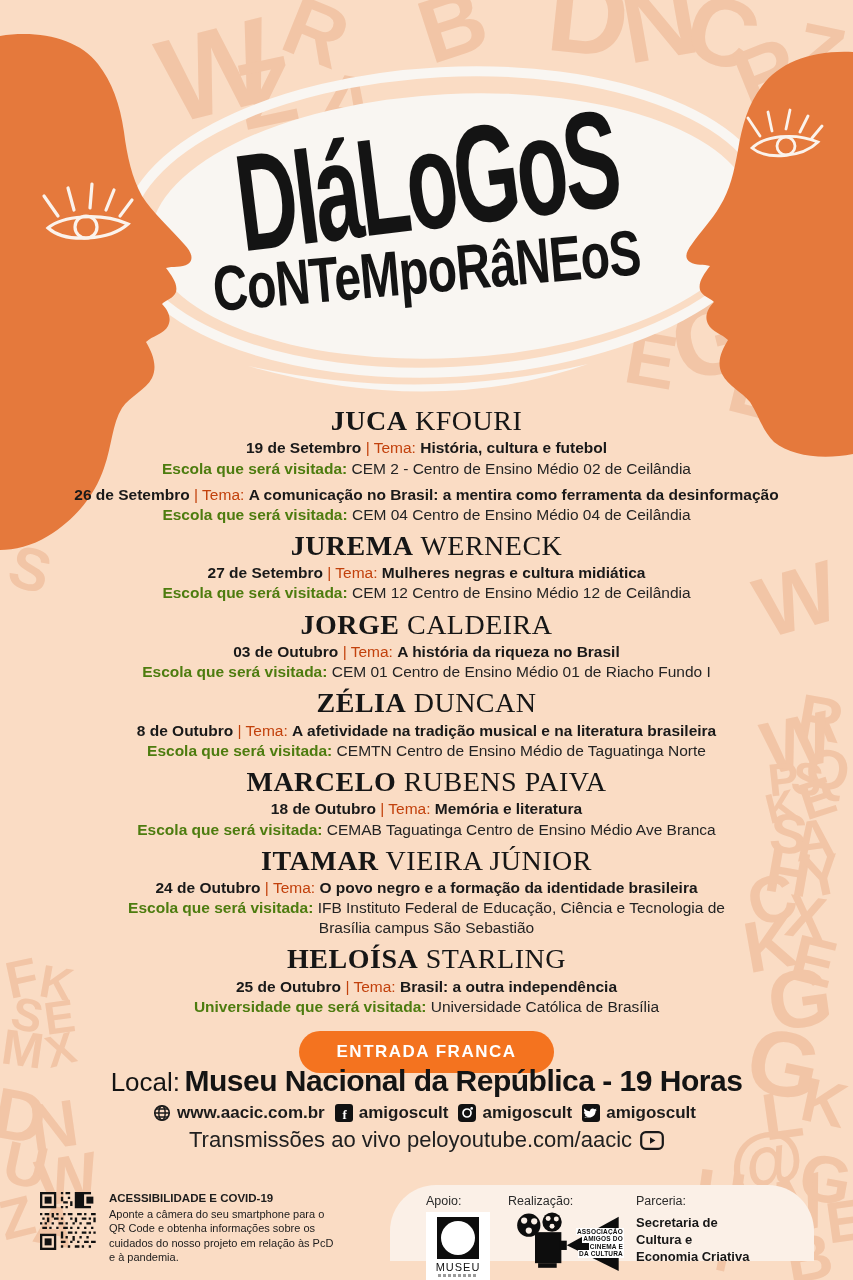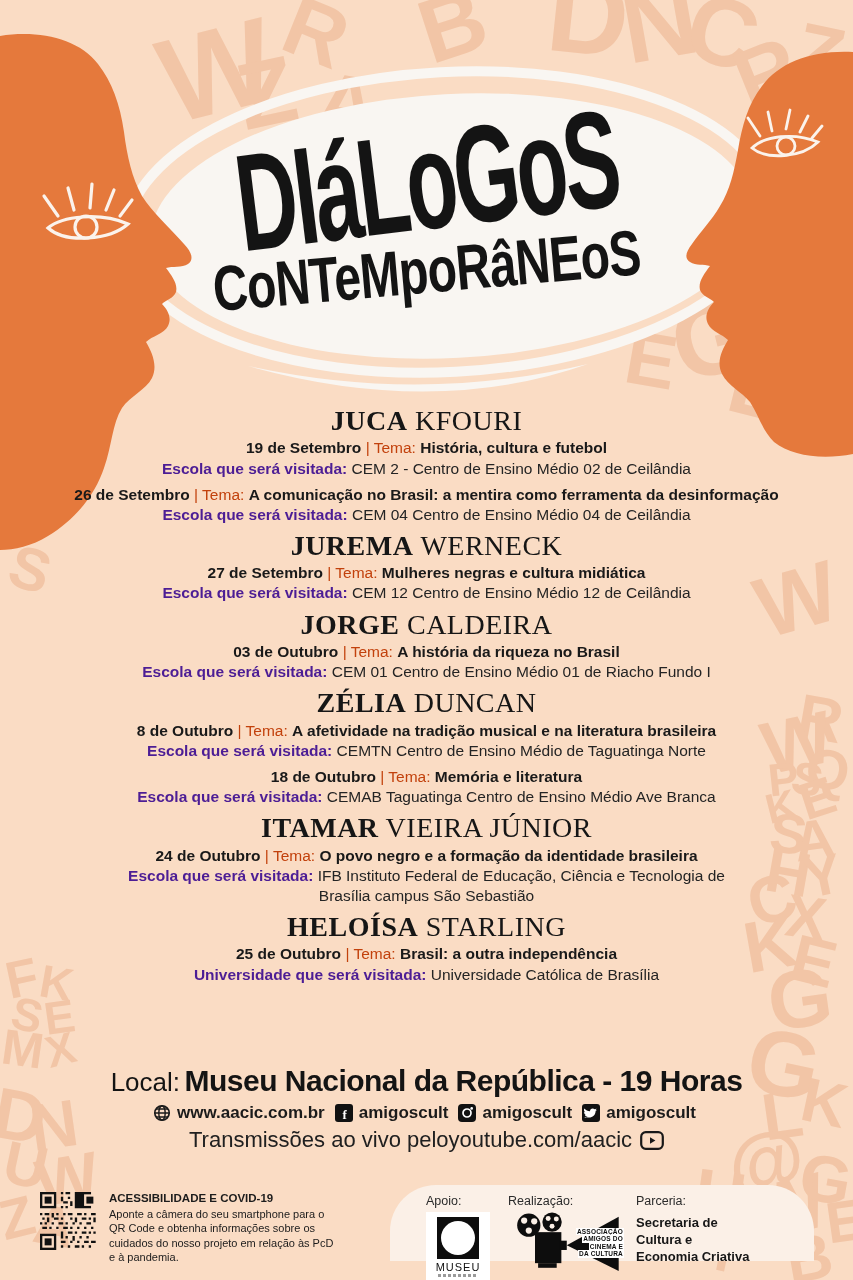--- a/index.html
+++ b/index.html
@@ -22,21 +22,21 @@
   
   .speakers{position:absolute;top:406px;left:0;right:0;z-index:3;text-align:center;}
   .speaker{margin:0 0 6px;}
   .s-name{font-family:"Liberation Serif",serif;font-size:28px;line-height:1.05;margin:0 0 3px;
     color:#161616;letter-spacing:.5px;font-weight:normal;}
   .s-name .n1{font-weight:bold;}
   .s-meta{font-size:15.5px;line-height:1.3;margin:0;color:#191919;}
   .s-meta .date,.s-meta .theme{font-weight:bold;}
   .s-meta .sep{color:#c2410c;}
   .s-school{font-size:15.5px;line-height:1.3;margin:0 auto;max-width:600px;color:#242424;}
-  .s-school .vlabel{font-weight:bold;color:#4c1d95;margin-top:43px;}
+  .s-school .vlabel{font-weight:bold;color:#4d7c0f;margin-top:43px;}
   
   .cta{position:absolute;top:1031px;left:50%;transform:translateX(-50%);z-index:3;
     background:var(--button-orange);color:#fff;font-weight:bold;font-size:17px;letter-spacing:1.5px;
     padding:11px 38px;border-radius:22px;border:none;cursor:pointer;white-space:nowrap;}
   
   .local{position:absolute;top:1064px;width:100%;text-align:center;z-index:3;color:#141414;white-space:nowrap;}
   .local .prefix{font-size:26px;}
   .local .name{font-size:30px;font-weight:bold;letter-spacing:-.5px;}
   
   .social{position:absolute;top:1103px;width:100%;display:flex;justify-content:center;align-items:center;
@@ -192,37 +192,39 @@
       <p class="s-school"><strong class="vlabel">Escola que será visitada:</strong> <span class="vvalue">CEM 01 Centro de Ensino Médio 01 de Riacho Fundo I</span></p>
     </section>
 
     <section class="speaker">
       <h3 class="s-name"><span class="n1">ZÉLIA</span> <span class="n2">DUNCAN</span></h3>
       <p class="s-meta"><strong class="date">8 de Outubro</strong> <span class="sep">| Tema:</span> <strong class="theme">A afetividade na tradição musical e na literatura brasileira</strong></p>
       <p class="s-school"><strong class="vlabel">Escola que será visitada:</strong> <span class="vvalue">CEMTN Centro de Ensino Médio de Taguatinga Norte</span></p>
     </section>
 
     <section class="speaker">
+      <h3 class="s-name"><span class="n1">MARCELO</span> <span class="n2">RUBENS PAIVA</span></h3>
       <p class="s-meta"><strong class="date">18 de Outubro</strong> <span class="sep">| Tema:</span> <strong class="theme">Memória e literatura</strong></p>
       <p class="s-school"><strong class="vlabel">Escola que será visitada:</strong> <span class="vvalue">CEMAB Taguatinga Centro de Ensino Médio Ave Branca</span></p>
     </section>
 
     <section class="speaker">
       <h3 class="s-name"><span class="n1">ITAMAR</span> <span class="n2">VIEIRA JÚNIOR</span></h3>
       <p class="s-meta"><strong class="date">24 de Outubro</strong> <span class="sep">| Tema:</span> <strong class="theme">O povo negro e a formação da identidade brasileira</strong></p>
       <p class="s-school"><strong class="vlabel">Escola que será visitada:</strong> <span class="vvalue">IFB Instituto Federal de Educação, Ciência e Tecnologia de Brasília campus São Sebastião</span></p>
     </section>
 
     <section class="speaker">
       <h3 class="s-name"><span class="n1">HELOÍSA</span> <span class="n2">STARLING</span></h3>
       <p class="s-meta"><strong class="date">25 de Outubro</strong> <span class="sep">| Tema:</span> <strong class="theme">Brasil: a outra independência</strong></p>
       <p class="s-school"><strong class="vlabel">Universidade que será visitada:</strong> <span class="vvalue">Universidade Católica de Brasília</span></p>
     </section>
   </main>
 
+  <button class="cta">ENTRADA FRANCA</button>
 
   <div class="local">
     <span class="prefix">Local:</span>
     <span class="name">Museu Nacional da República - 19 Horas</span>
   </div>
 
   <div class="social">
     <svg class="icon" width="18" height="18" viewBox="0 0 18 18">
       <circle cx="9" cy="9" r="7.2" fill="none" stroke="#1b1b1b" stroke-width="1.7"></circle>
       <ellipse cx="9" cy="9" rx="3.2" ry="7.2" fill="none" stroke="#1b1b1b" stroke-width="1.4"></ellipse>

